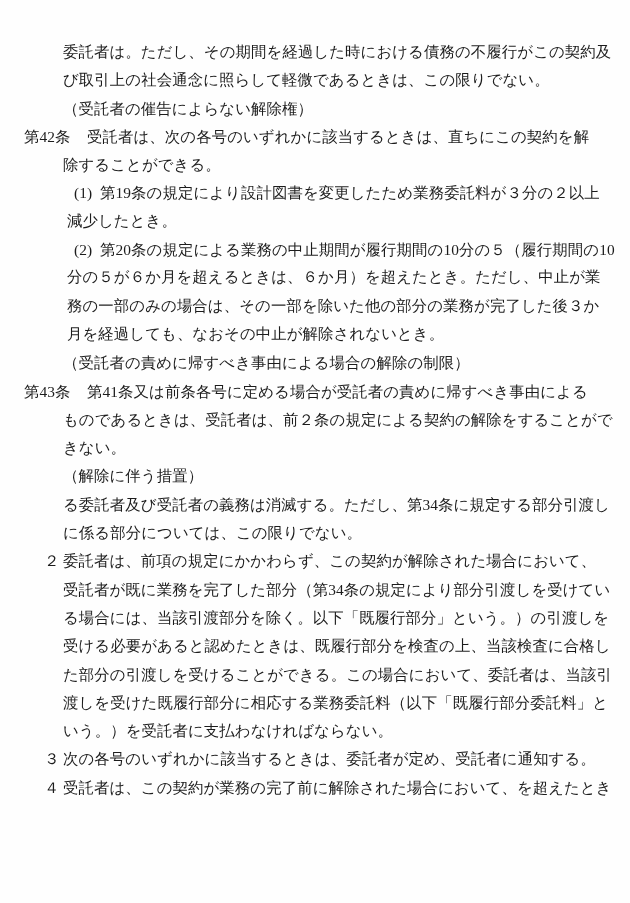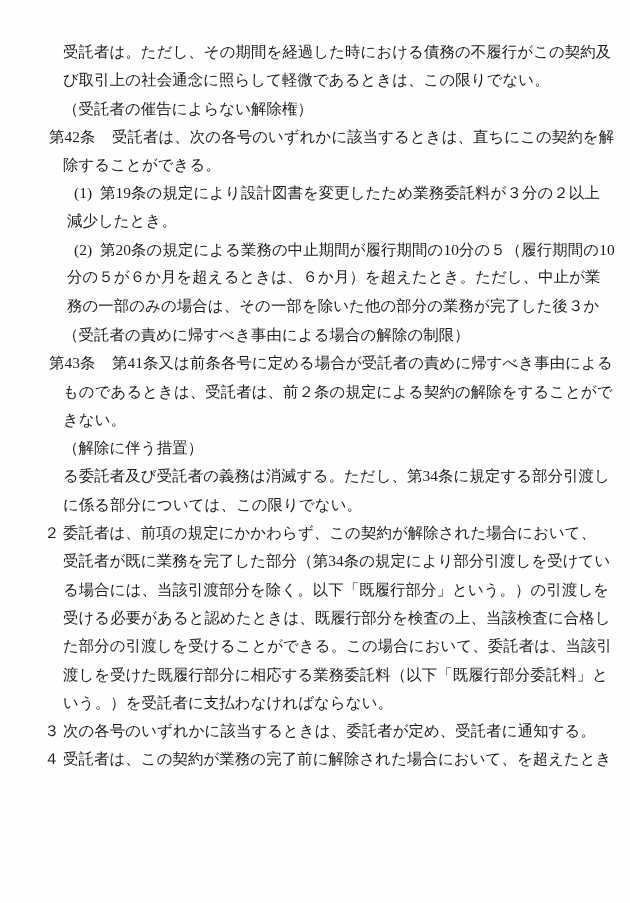--- a/index.html
+++ b/index.html
@@ -21,41 +21,42 @@
   .line {
     white-space: pre;
     font-size: 15.4px;
     line-height: 28.3px;
     letter-spacing: 0.1px;
   }
   
   .body    { padding-left: 63px; }
   .caption { padding-left: 63px; }
   .item_cont { padding-left: 67px; font-family: Liberation Mono, monospace; }
-  .article { padding-left: 24px; margin-left: 25px; }
+  .article { padding-left: 24px; }
   .article .num { display: inline-block; width: 63px; }
   .para    { padding-left: 44px; }
   .para .num { display: inline-block; width: 19px; }
   .item    { padding-left: 74px; }
   .item .num { display: inline-block; width: 26px; }
 </style>
 </head>
 <body>
 
 <div class="page" style="background: rgb(254, 254, 254); color: rgb(28, 28, 28);">
-    <div class="line body">受託者は。ただし、その期間を経過した時における債務の不履行がこの契約及</div>
+    <div class="line body">委託者は。ただし、その期間を経過した時における債務の不履行がこの契約及</div>
     <div class="line body">び取引上の社会通念に照らして軽微であるときは、この限りでない。</div>
     <div class="line caption">（受託者の催告によらない解除権）</div>
     <div class="line article"><span class="num">第42条</span><span>受託者は、次の各号のいずれかに該当するときは、直ちにこの契約を解</span></div>
     <div class="line body">除することができる。</div>
     <div class="line item"><span class="num">(1)</span><span>第19条の規定により設計図書を変更したため業務委託料が３分の２以上</span></div>
     <div class="line item_cont">減少したとき。</div>
     <div class="line item"><span class="num">(2)</span><span>第20条の規定による業務の中止期間が履行期間の10分の５（履行期間の10</span></div>
     <div class="line item_cont">分の５が６か月を超えるときは、６か月）を超えたとき。ただし、中止が業</div>
     <div class="line item_cont">務の一部のみの場合は、その一部を除いた他の部分の業務が完了した後３か</div>
+    <div class="line item_cont">月を経過しても、なおその中止が解除されないとき。</div>
     <div class="line caption">（受託者の責めに帰すべき事由による場合の解除の制限）</div>
     <div class="line article"><span class="num">第43条</span><span>第41条又は前条各号に定める場合が受託者の責めに帰すべき事由による</span></div>
     <div class="line body">ものであるときは、受託者は、前２条の規定による契約の解除をすることがで</div>
     <div class="line body">きない。</div>
     <div class="line caption">（解除に伴う措置）</div>
     <div class="line body">る委託者及び受託者の義務は消滅する。ただし、第34条に規定する部分引渡し</div>
     <div class="line body">に係る部分については、この限りでない。</div>
     <div class="line para"><span class="num">２</span><span>委託者は、前項の規定にかかわらず、この契約が解除された場合において、</span></div>
     <div class="line body">受託者が既に業務を完了した部分（第34条の規定により部分引渡しを受けてい</div>
     <div class="line body">る場合には、当該引渡部分を除く。以下「既履行部分」という。）の引渡しを</div>

